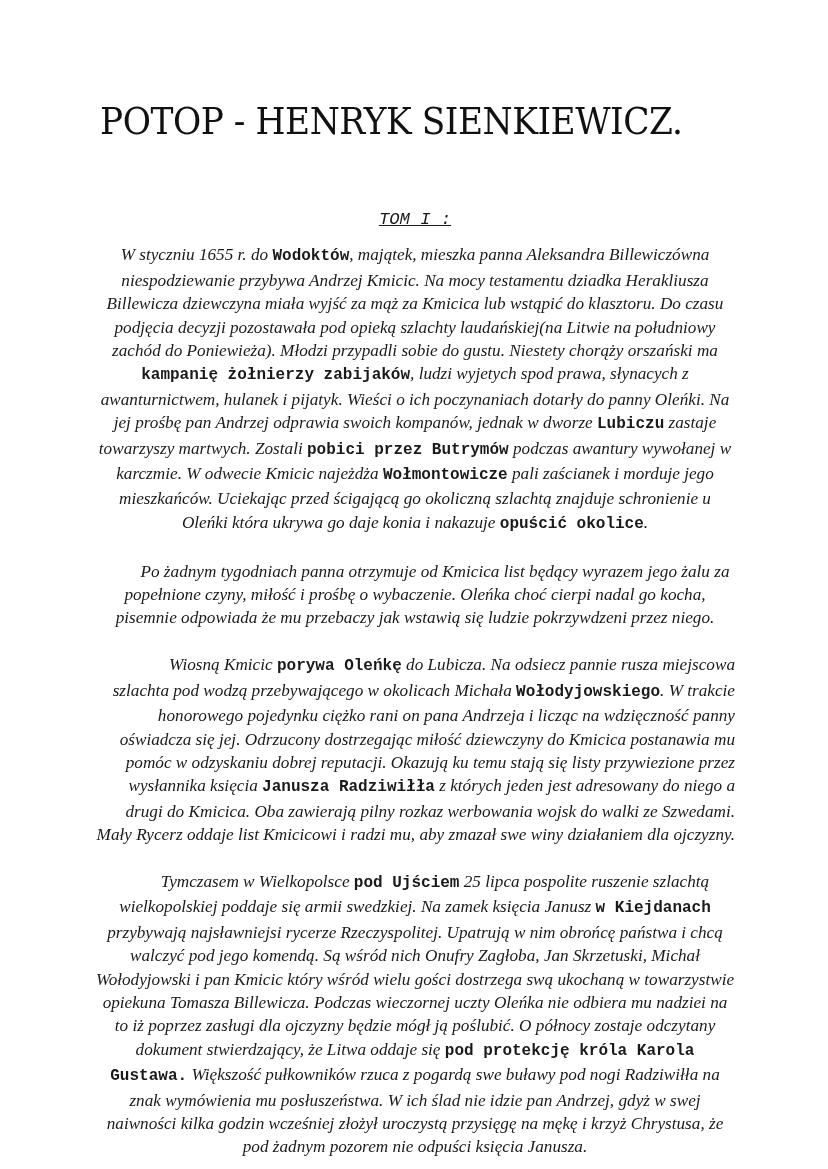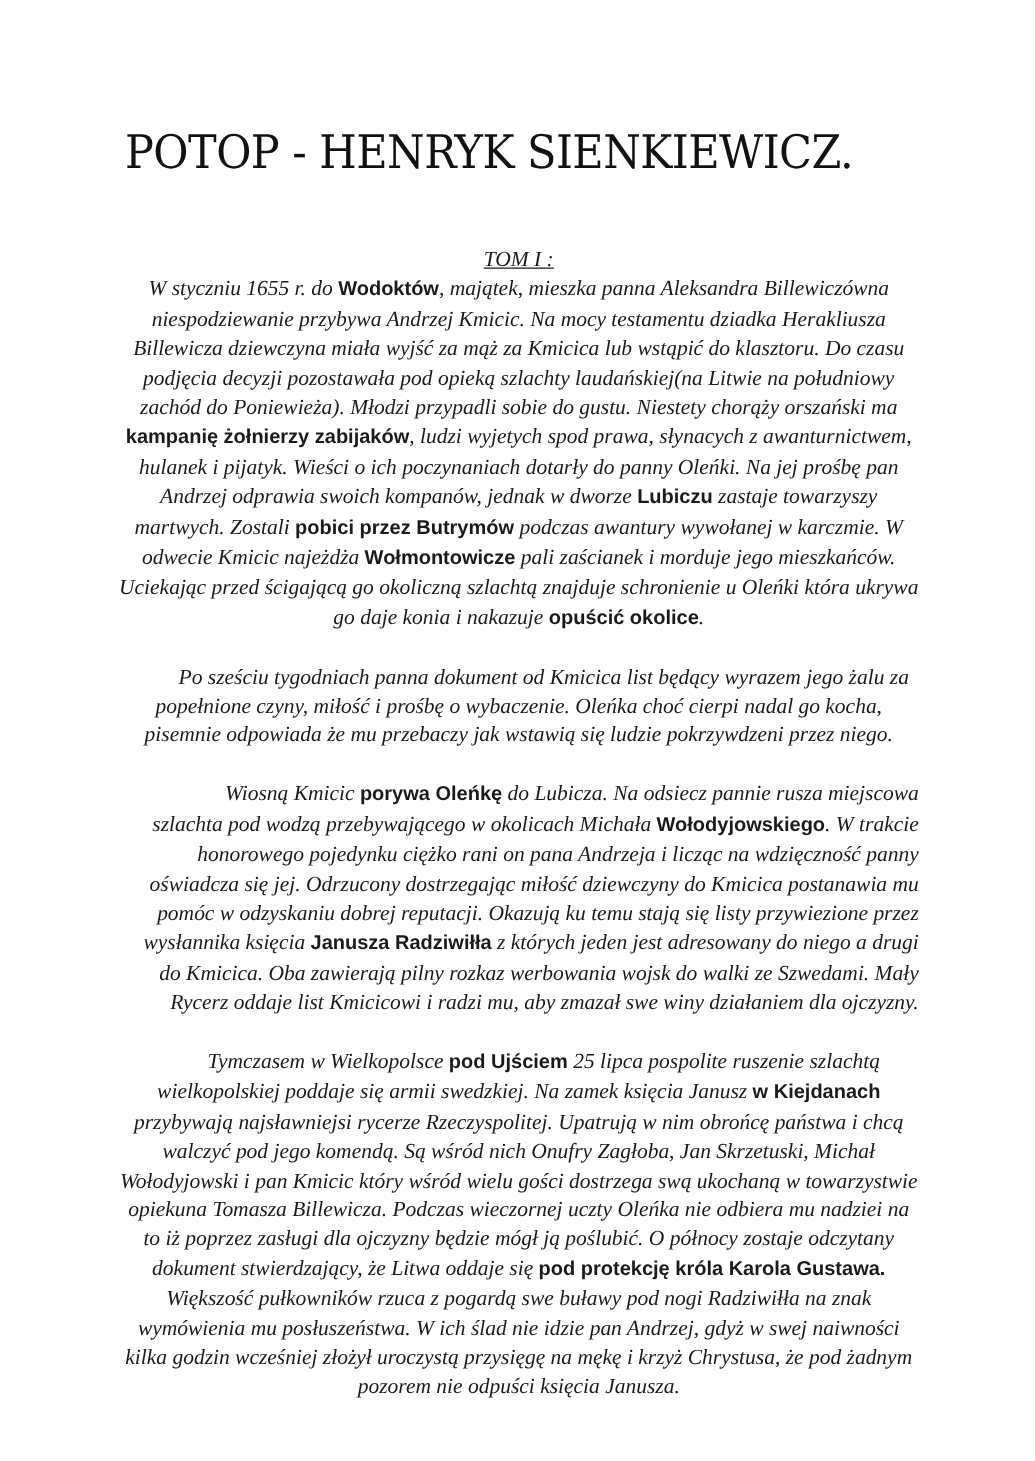--- a/index.html
+++ b/index.html
@@ -8,30 +8,30 @@
     position: absolute; left: 100px; top: 100px;
     font-family: "DejaVu Serif", serif; font-size: 37px; font-weight: normal;
     letter-spacing: -0.5px; margin: 0; color: #111;
     transform: scaleX(0.93); transform-origin: left top;
   }
   .content {
     position: absolute; left: 95px; top: 196px; width: 640px;
     font-family: "Liberation Serif", serif; font-style: italic;
     font-size: 17.2px; line-height: 23.4px; text-align: center; color: #1a1a1a;
   }
-  .tom-heading { text-decoration: underline; margin: 0; }
+  .tom-heading { text-decoration: underline; margin: 12px; font-family: Liberation Mono, monospace; }
   .para { margin: 0 0 23.4px 0; }
   .para.indent { text-indent: 40px; }
   .para.indent2 { text-indent: 56px; text-align: right; }
-  .para b { font-style: normal; font-weight: bold; font-family: Liberation Sans, sans-serif; font-size: 16px; }
+  .para b { font-style: normal; font-weight: bold; font-family: Liberation Mono, monospace; font-size: 16px; }
 </style>
 </head>
 <body>
 
 <h1 class="title">POTOP - HENRYK SIENKIEWICZ.</h1>
 
 <div class="content">
   <p class="tom-heading">TOM I :</p>
   <p class="para"><span>W styczniu 1655 r. do </span><b>Wodoktów</b><span>, majątek, mieszka panna Aleksandra Billewiczówna niespodziewanie przybywa Andrzej Kmicic. Na mocy testamentu dziadka Herakliusza Billewicza dziewczyna miała wyjść za mąż za Kmicica lub wstąpić do klasztoru. Do czasu podjęcia decyzji pozostawała pod opieką szlachty laudańskiej(na Litwie na południowy zachód do Poniewieża). Młodzi przypadli sobie do gustu. Niestety chorąży orszański ma </span><b>kampanię żołnierzy zabijaków</b><span>, ludzi wyjetych spod prawa, słynacych z awanturnictwem, hulanek i pijatyk. Wieści o ich poczynaniach dotarły do panny Oleńki. Na jej prośbę pan Andrzej odprawia swoich kompanów, jednak w dworze </span><b>Lubiczu</b><span> zastaje towarzyszy martwych. Zostali </span><b>pobici przez Butrymów</b><span> podczas awantury wywołanej w karczmie. W odwecie Kmicic najeżdża </span><b>Wołmontowicze</b><span> pali zaścianek i morduje jego mieszkańców. Uciekając przed ścigającą go okoliczną szlachtą znajduje schronienie u Oleńki która ukrywa go daje konia i nakazuje </span><b>opuścić okolice</b><span>.</span></p>
-  <p class="para indent"><span>Po sześciu tygodniach panna dokument od Kmicica list będący wyrazem jego żalu za popełnione czyny, miłość i prośbę o wybaczenie. Oleńka choć cierpi nadal go kocha, pisemnie odpowiada że mu przebaczy jak wstawią się ludzie pokrzywdzeni przez niego.</span></p>
+  <p class="para indent"><span>Po żadnym tygodniach panna otrzymuje od Kmicica list będący wyrazem jego żalu za popełnione czyny, miłość i prośbę o wybaczenie. Oleńka choć cierpi nadal go kocha, pisemnie odpowiada że mu przebaczy jak wstawią się ludzie pokrzywdzeni przez niego.</span></p>
   <p class="para indent2"><span>Wiosną Kmicic </span><b>porywa Oleńkę</b><span> do Lubicza. Na odsiecz pannie rusza miejscowa szlachta pod wodzą przebywającego w okolicach Michała </span><b>Wołodyjowskiego</b><span>. W trakcie honorowego pojedynku ciężko rani on pana Andrzeja i licząc na wdzięczność panny oświadcza się jej. Odrzucony dostrzegając miłość dziewczyny do Kmicica postanawia mu pomóc w odzyskaniu dobrej reputacji. Okazują ku temu stają się listy przywiezione przez wysłannika księcia </span><b>Janusza Radziwiłła</b><span> z których jeden jest adresowany do niego a drugi do Kmicica. Oba zawierają pilny rozkaz werbowania wojsk do walki ze Szwedami. Mały Rycerz oddaje list Kmicicowi i radzi mu, aby zmazał swe winy działaniem dla ojczyzny.</span></p>
   <p class="para indent"><span>Tymczasem w Wielkopolsce </span><b>pod Ujściem</b><span> 25 lipca pospolite ruszenie szlachtą wielkopolskiej poddaje się armii swedzkiej. Na zamek księcia Janusz </span><b>w Kiejdanach</b><span> przybywają najsławniejsi rycerze Rzeczyspolitej. Upatrują w nim obrońcę państwa i chcą walczyć pod jego komendą. Są wśród nich Onufry Zagłoba, Jan Skrzetuski, Michał Wołodyjowski i pan Kmicic który wśród wielu gości dostrzega swą ukochaną w towarzystwie opiekuna Tomasza Billewicza. Podczas wieczornej uczty Oleńka nie odbiera mu nadziei na to iż poprzez zasługi dla ojczyzny będzie mógł ją poślubić. O północy zostaje odczytany dokument stwierdzający, że Litwa oddaje się </span><b>pod protekcję króla Karola Gustawa.</b><span> Większość pułkowników rzuca z pogardą swe buławy pod nogi Radziwiłła na znak wymówienia mu posłuszeństwa. W ich ślad nie idzie pan Andrzej, gdyż w swej naiwności kilka godzin wcześniej złożył uroczystą przysięgę na mękę i krzyż Chrystusa, że pod żadnym pozorem nie odpuści księcia Janusza.</span></p>
 </div>
 
 </body></html>

